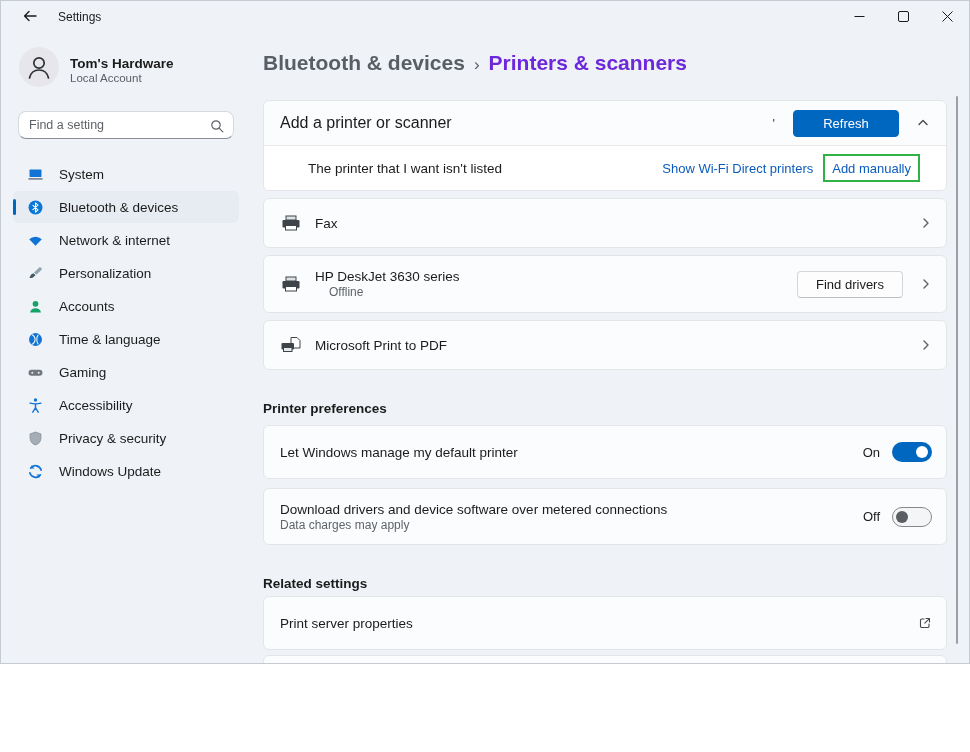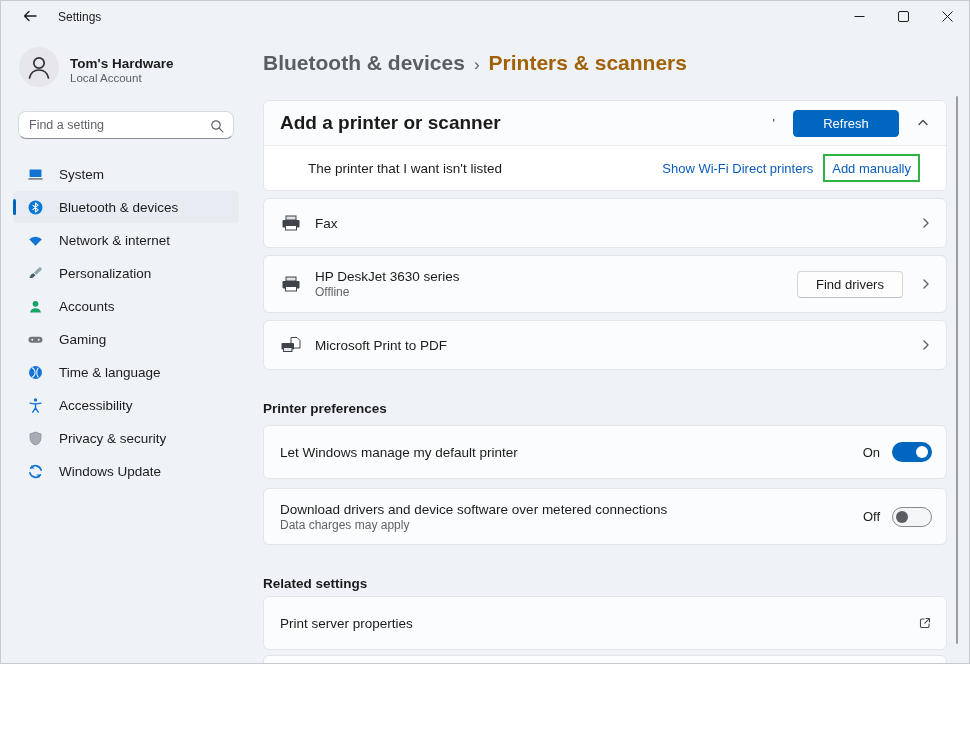--- a/index.html
+++ b/index.html
@@ -30,45 +30,45 @@
   .nav-item { position:relative; display:flex; align-items:center; gap:15px; height:32px; margin:0 12px 1px 12px; padding-left:14px; border-radius:5px; font-size:13.5px; cursor:pointer; }
   .nav-item.selected { background:#e7ecf2; }
   .nav-item.selected::before { content:""; position:absolute; left:0; top:8px; width:3px; height:16px; border-radius:2px; background:#0067c0; }
   .nav-icn { width:17px; height:17px; display:flex; }
 
   
   .main { flex:1; padding:48px 22px 0 12px; position:relative; }
   .breadcrumb { display:flex; align-items:baseline; gap:9px; font-size:21px; font-weight:bold; line-height:28px; }
   .crumb-parent { color:#595d64; cursor:pointer; }
   .crumb-sep { color:#595d64; font-size:17px; font-weight:normal; }
-  .crumb-current { color:#a16207; }
+  .crumb-current { color:#6d28d9; }
 
   .card { background:#fbfcfd; border:1px solid #e3e5e8; border-radius:6px; }
   .row { display:flex; align-items:center; padding:0 14px 0 16px; }
 
   .expander { margin-top:21px; overflow:hidden; }
   .expander-head { height:44px; }
-  .expander-head .label { font-size:19px;font-weight:bold; }
+  .expander-head .label { font-size:16px; }
   .spacer { flex:1; }
   .tick { font-size:13px; color:#3c4043; margin-right:18px; }
   .btn-primary { width:106px; height:27px; background:#0067c0; color:#ffffff; font-size:13px; font-family:"Liberation Sans", sans-serif; border:1px solid #0067c0; border-radius:4px; cursor:pointer; display:flex; align-items:center; justify-content:center; }
   .chev-box { width:18px; display:flex; justify-content:center; margin-left:15px; cursor:pointer; }
   .divider { height:1px; background:#e9eaec; }
   .expander-body { height:44px; background:#ffffff; padding:0 26px 0 44px; }
   .expander-body .label { font-size:13.5px; }
   .link { font-size:13px; color:#0b5cbd; cursor:pointer; white-space:nowrap; }
   .green-box { border:2px solid #2fb344; padding:3px 7px; margin-left:10px; }
 
   .printer-card { margin-top:7px; }
   .printer-card .row { height:48px; }
   .printer-card.two-line .row { height:56px; }
   .printer-icn { width:22px; height:20px; display:flex; }
   .printer-text { margin-left:13px; }
   .printer-name { font-size:13.5px; }
-  .printer-status { font-size:12px; color:#5f646a; margin-top:1px; }
+  .printer-status { font-size:12px; color:#5f646a; margin-top:1px;margin-left:14px; }
   .btn-secondary { width:106px; height:27px; background:#fdfdfe; border:1px solid #d3d6da; border-bottom-color:#bcbfc3; border-radius:4px; font-size:13px; font-family:"Liberation Sans", sans-serif; color:#1b1b1b; cursor:pointer; display:flex; align-items:center; justify-content:center; }
   .chev-right { margin-left:17px; display:flex; cursor:pointer; }
 
   .section-heading { margin-top:31px; font-size:13.5px; font-weight:bold; color:#1b1b1b; }
   .pref-card { margin-top:9px; }
   .pref-card .row { height:52px; }
   .pref-card.two-line .row { height:55px; }
   .pref-label { font-size:13.5px; }
   .pref-sub { font-size:12px; color:#5f646a; margin-top:1px; }
   .state-label { font-size:13px; margin-right:12px; }
@@ -187,35 +187,35 @@
               <svg viewBox="0 0 20 20" width="17" height="17">
                 <circle cx="10" cy="6.8" r="3.4" fill="#16a368"></circle>
                 <path d="M3.6 17c.6-3.6 3.3-5 6.4-5s5.8 1.4 6.4 5Z" fill="#16a368"></path>
               </svg>
             </span>
           <span>Accounts</span>
         </div>
         <div class="nav-item">
           <span class="nav-icn">
               <svg viewBox="0 0 20 20" width="17" height="17">
+                <circle cx="10" cy="10" r="7.6" fill="#1173d4"></circle>
+                <path d="M6.2 4.4c4.4 2.6 4.4 8.6 0 11.2M13 4.9c-2 2.8-2 7.4 0 10.2" stroke="#e8f1fb" stroke-width="1.3" fill="none" stroke-linecap="round"></path>
+              </svg>
+            </span>
+          <span>Time &amp; language</span>
+        </div>
+        <div class="nav-item">
+          <span class="nav-icn">
+              <svg viewBox="0 0 20 20" width="17" height="17">
                 <rect x="1.8" y="6.8" width="16.4" height="7" rx="3.5" fill="#71767c"></rect>
                 <circle cx="6.2" cy="10.3" r="1.2" fill="#e8eaed"></circle>
                 <circle cx="13.8" cy="10.3" r="1.2" fill="#e8eaed"></circle>
               </svg>
             </span>
           <span>Gaming</span>
-        </div>
-        <div class="nav-item">
-          <span class="nav-icn">
-              <svg viewBox="0 0 20 20" width="17" height="17">
-                <circle cx="10" cy="10" r="7.6" fill="#1173d4"></circle>
-                <path d="M6.2 4.4c4.4 2.6 4.4 8.6 0 11.2M13 4.9c-2 2.8-2 7.4 0 10.2" stroke="#e8f1fb" stroke-width="1.3" fill="none" stroke-linecap="round"></path>
-              </svg>
-            </span>
-          <span>Time &amp; language</span>
         </div>
         <div class="nav-item">
           <span class="nav-icn">
               <svg viewBox="0 0 20 20" width="17" height="17">
                 <circle cx="10" cy="3.6" r="2" fill="#1173d4"></circle>
                 <path d="M3.6 7.2c4.2 1.2 8.6 1.2 12.8 0M10 8.2v4.6M10 12.8l-3.2 5M10 12.8l3.2 5" stroke="#1173d4" stroke-width="1.7" fill="none" stroke-linecap="round" stroke-linejoin="round"></path>
               </svg>
             </span>
           <span>Accessibility</span>
         </div>

